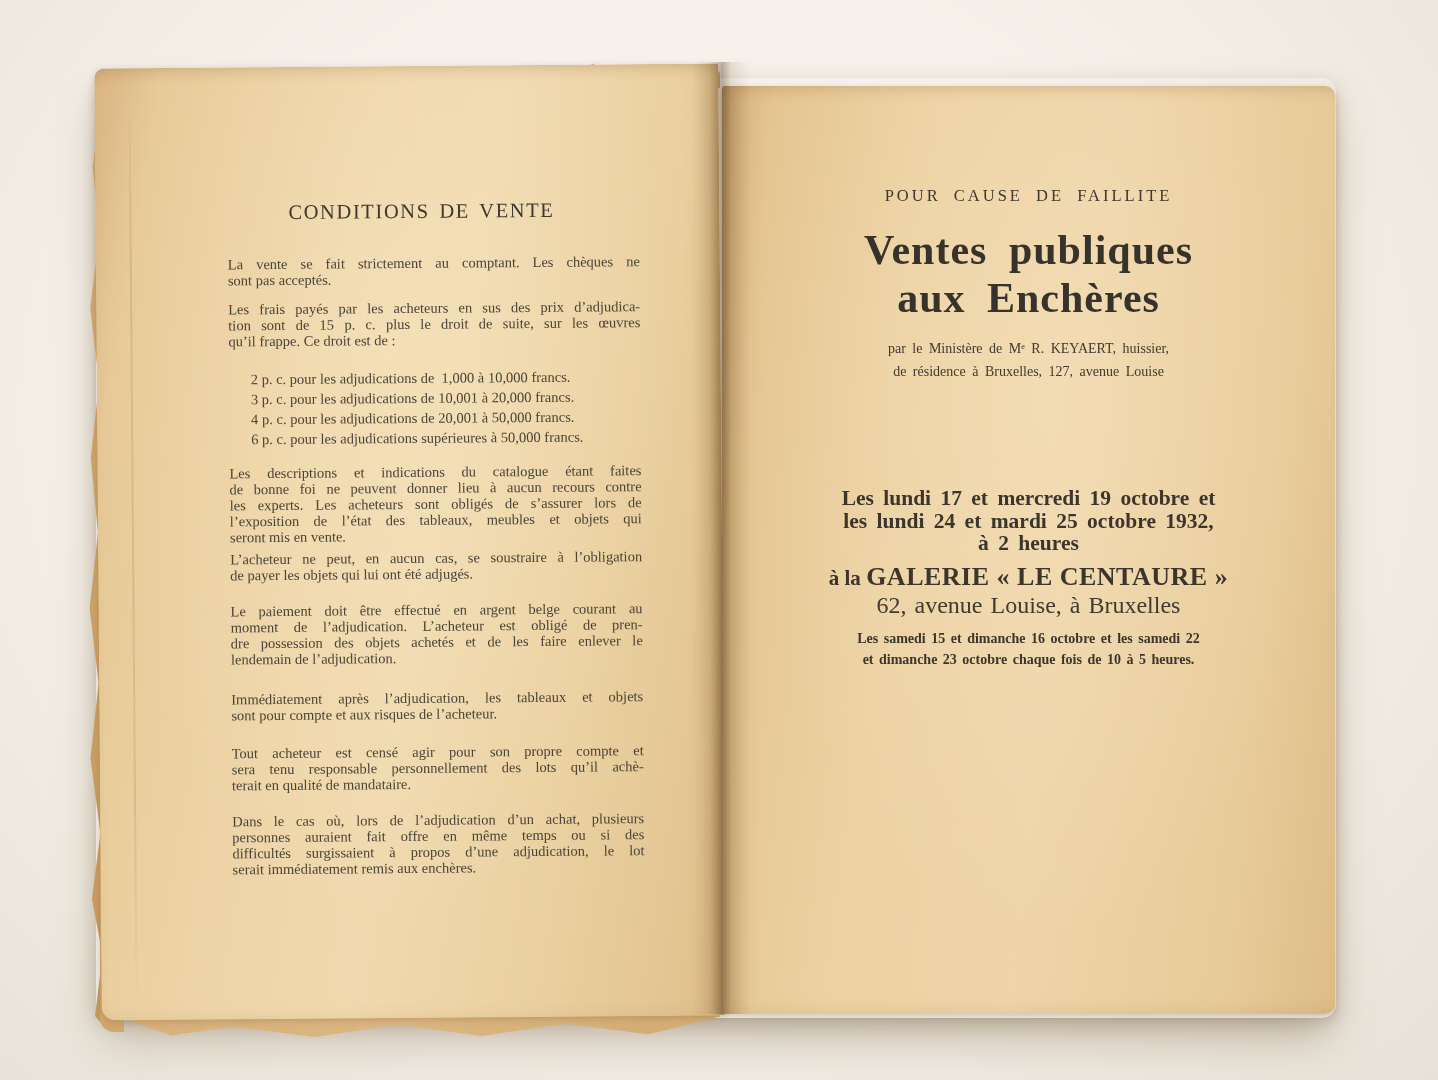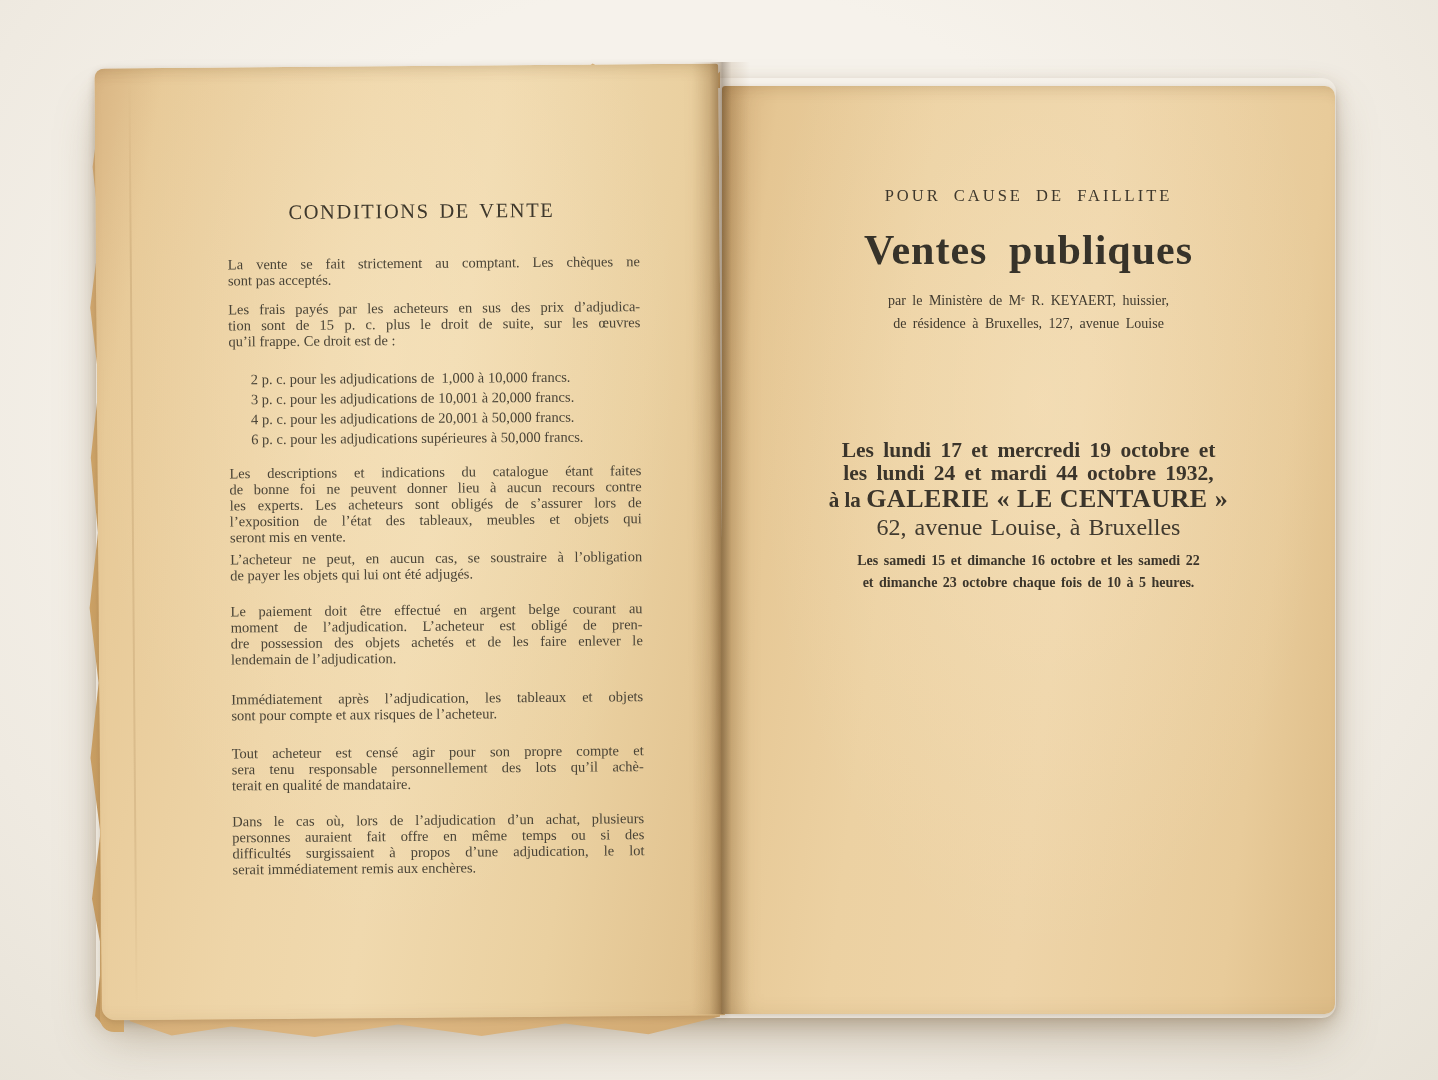--- a/index.html
+++ b/index.html
@@ -103,21 +103,21 @@
   .rp-kicker {
     margin-top: 100px; font-size: 16.5px; letter-spacing: 3px; word-spacing: 6px;
     color: #3d372c; white-space: nowrap;
   }
   .rp-title {
     margin-top: 20px; font-size: 42px; line-height: 48px; font-weight: 700;
     letter-spacing: 1px; word-spacing: 10px; color: #37332a;
   }
   .rp-ministry { margin-top: 15px; font-size: 14px; line-height: 23px; word-spacing: 3px; color: #3f392e; }
   .rp-dates { margin-top: 104px; font-size: 21.5px; line-height: 22.5px; font-weight: 700; word-spacing: 4px; color: #3b352b; }
-  .rp-venue { margin-top: 0; white-space: nowrap; color: #3b352b; }
+  .rp-venue { margin-top: 7px; white-space: nowrap; color: #3b352b; }
   .rp-venue .venue-prefix { font-size: 21px; font-weight: 700; }
   .rp-venue .venue-name { font-size: 26px; font-weight: 700; letter-spacing: 0.5px; }
   .rp-address { margin-top: 0; font-size: 24px; word-spacing: 2px; }
   .rp-expert { margin-top: 34px; font-size: 17px; word-spacing: 2px; }
   .rp-expo-title { margin-top: 166px; font-size: 19px; font-weight: 700; letter-spacing: 2px; }
   .rp-expo { margin-top: 9px; font-size: 14px; line-height: 21.5px; font-weight: 700; word-spacing: 2px; color: #3b352b; }
 </style>
 </head>
 <body>
 
@@ -179,28 +179,30 @@
           <div class="tline tlast">serait immédiatement remis aux enchères.</div>
         </div>
     </div>
   </div>
 
   <div class="page page-right">
     <div class="rp-inner">
       <div class="rp-kicker">POUR CAUSE DE FAILLITE</div>
       <div class="rp-title centered">
           <div class="tline">Ventes publiques</div>
+          <div class="tline tlast">aux Enchères</div>
         </div>
       <div class="rp-ministry centered">
           <div class="tline">par le Ministère de Mᵉ R. KEYAERT, huissier,</div>
           <div class="tline tlast">de résidence à Bruxelles, 127, avenue Louise</div>
         </div>
       <div class="rp-dates centered">
           <div class="tline">Les lundi 17 et mercredi 19 octobre et</div>
-          <div class="tline">les lundi 24 et mardi 44 octobre 1932,</div>
+          <div class="tline">les lundi 24 et mardi 25 octobre 1932,</div>
+          <div class="tline tlast">à 2 heures</div>
         </div>
       <div class="rp-venue"><span class="venue-prefix">à la </span><span class="venue-name">GALERIE « LE CENTAURE »</span></div>
       <div class="rp-address">62, avenue Louise, à Bruxelles</div>
       <div class="rp-expo centered">
           <div class="tline">Les samedi 15 et dimanche 16 octobre et les samedi 22</div>
           <div class="tline tlast">et dimanche 23 octobre chaque fois de 10 à 5 heures.</div>
         </div>
     </div>
   </div>
 

